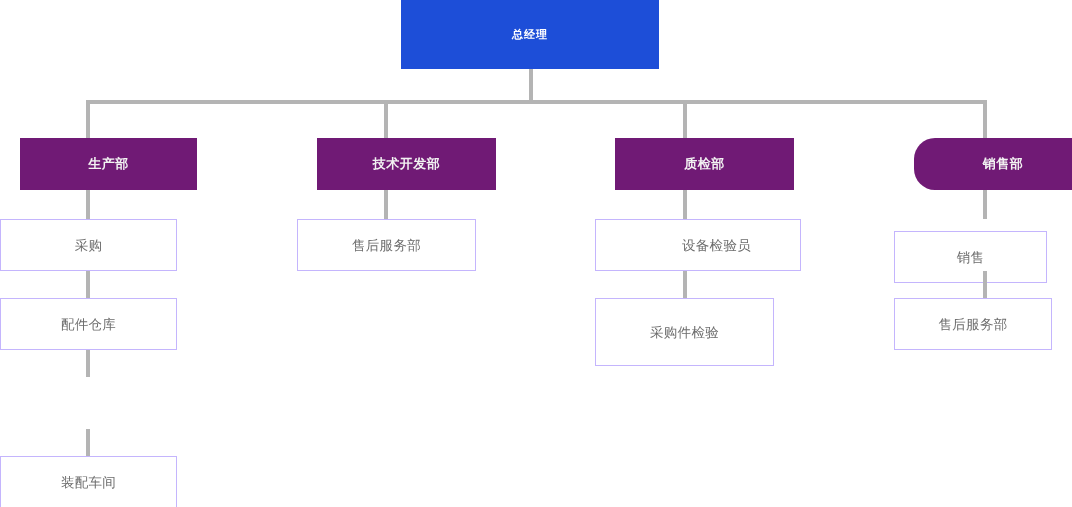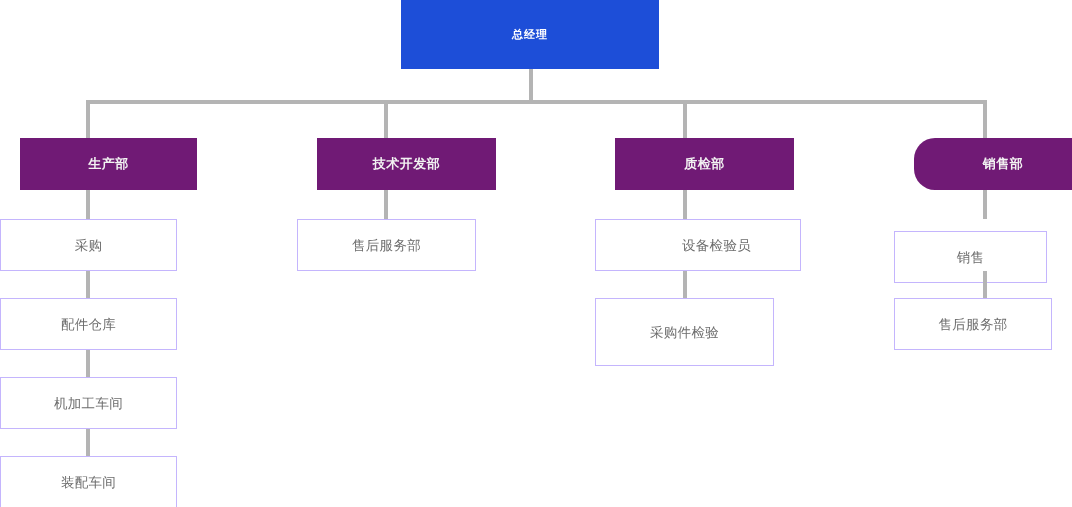--- a/index.html
+++ b/index.html
@@ -68,21 +68,20 @@
 
   <div class="node node-dept" style="left:0px;top:138px;width:177px;height:52px;">生产部</div>
 
   <div class="conn conn-v" style="left:86px;top:190px;height:29px;"></div>
   <div class="node node-sub" style="left:0px;top:219px;width:177px;height:52px;">采购</div>
 
   <div class="conn conn-v" style="left:86px;top:271px;height:27px;"></div>
   <div class="node node-sub" style="left:0px;top:298px;width:177px;height:52px;text-align:right;">配件仓库</div>
 
   <div class="conn conn-v" style="left:86px;top:350px;height:27px;"></div>
-  <div class="node node-sub" style="left:0px;top:377px;width:177px;height:52px;">机加工车间</div>
 
   <div class="conn conn-v" style="left:86px;top:429px;height:27px;"></div>
   <div class="node node-dept" style="left:297px;top:138px;width:179px;height:52px;">技术开发部</div>
 
   <div class="node node-sub" style="left:0px;top:456px;width:177px;height:52px;">装配车间</div>
 
   <div class="conn conn-v" style="left:384px;top:190px;height:29px;"></div>
   <div class="node node-sub" style="left:297px;top:219px;width:179px;height:52px;">售后服务部</div>
 
   <div class="node node-dept" style="left:595px;top:138px;width:179px;height:52px;">质检部</div>

